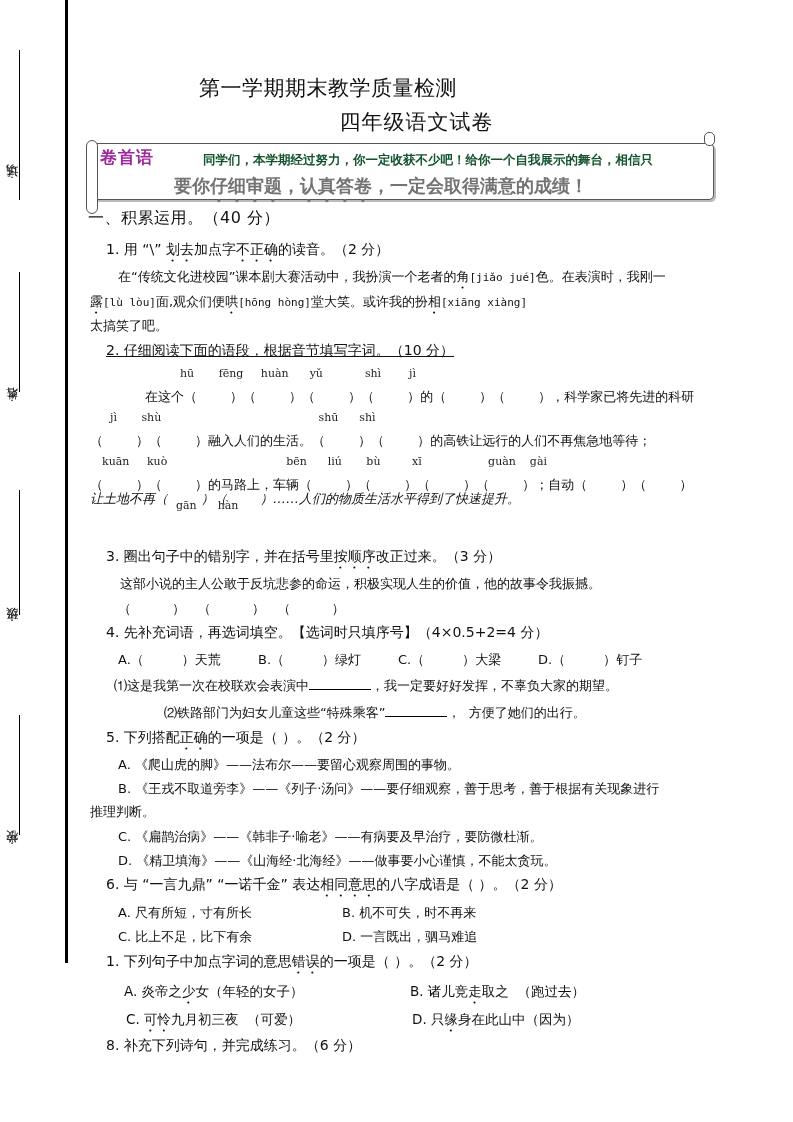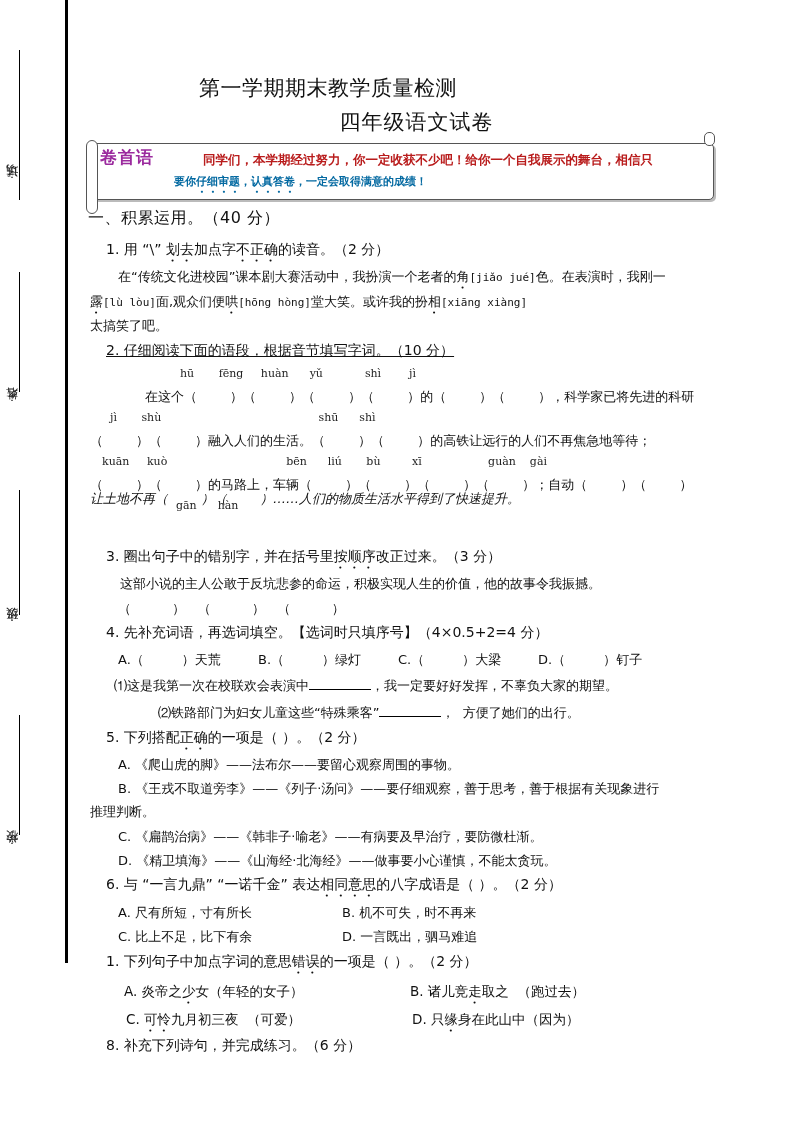--- a/index.html
+++ b/index.html
@@ -16,22 +16,22 @@
 
   
   .scroll { position:absolute; left:92px; top:143px; width:620px; height:55px;
             border:1.5px solid #555; border-radius:5px; background:#fff;
             box-shadow:2px 2px 0 #bbb; }
   .scroll-curl-l { position:absolute; left:86px; top:140px; width:10px; height:72px;
                    border:1.5px solid #555; border-radius:6px; background:#fff; }
   .scroll-curl-r { position:absolute; left:704px; top:132px; width:9px; height:12px;
                    border:1.5px solid #555; border-radius:5px; background:#fff; }
   .scroll-tag { position:absolute; left:100px; top:146px; font-size:17px; font-weight:bold; color:#9b2a9e; letter-spacing:1px; }
-  .scroll-text1 { position:absolute; left:203px; top:152px; font-size:12.5px; font-weight:bold; color:#b91c1c; }
-  .scroll-text2 { position:absolute; left:174px; top:174px; font-size:11px; font-weight:bold; color:#0369a1; }
+  .scroll-text1 { position:absolute; left:203px; top:152px; font-size:12.5px; font-weight:bold; color:#14532d; }
+  .scroll-text2 { position:absolute; left:174px; top:174px; font-size:18px; font-weight:bold; color:#737373; }
 
   .sec { position:absolute; left:88px; font-size:16px; letter-spacing:0.5px; }
   .q { position:absolute; left:106px; font-size:14px; }
   .p { position:absolute; font-size:13px; white-space:pre; }
   .py { position:absolute; font-size:11px; font-family:"DejaVu Serif", serif; color:#222; white-space:pre; }
   .dot { text-emphasis: dot; -webkit-text-emphasis: dot; text-emphasis-position: under; -webkit-text-emphasis-position: under; }
   .blank { display:inline-block; width:62px; border-bottom:1px solid #000; height:12px; vertical-align:baseline; }
   .mono { font-family:"DejaVu Sans Mono", monospace; font-size:11px; }
 </style>
 </head>
@@ -86,21 +86,21 @@
 <div class="q" style="top:548px;"><span>3. 圈出句子中的错别字，并在括号里</span><span class="dot">按顺序</span><span>改正过来。（3 分）</span></div>
 <div class="p" style="left:120px;top:575px;">这部小说的主人公敢于反坑悲参的命运，积极实现人生的价值，他的故事令我振撼。</div>
 <div class="p" style="left:118px;top:600px;">（          ）   （          ）   （          ）</div>
 
 <div class="q" style="top:624px;">4. 先补充词语，再选词填空。【选词时只填序号】（4×0.5+2=4 分）</div>
 <div class="p" style="left:118px;top:651px;"><span>A.（</span><span style="display:inline-block;width:38px"></span><span>）天荒</span></div>
 <div class="p" style="left:258px;top:651px;"><span>B.（</span><span style="display:inline-block;width:38px"></span><span>）绿灯</span></div>
 <div class="p" style="left:398px;top:651px;"><span>C.（</span><span style="display:inline-block;width:38px"></span><span>）大梁</span></div>
 <div class="p" style="left:538px;top:651px;"><span>D.（</span><span style="display:inline-block;width:38px"></span><span>）钉子</span></div>
 <div class="p" style="left:114px;top:677px;"><span>⑴这是我第一次在校联欢会表演中</span><span class="blank"></span><span>，我一定要好好发挥，不辜负大家的期望。</span></div>
-<div class="p" style="left:114px;top:704px;padding-left:44px;"><span>⑵铁路部门为妇女儿童这些“特殊乘客”</span><span class="blank"></span><span>，  方便了她们的出行。</span></div>
+<div class="p" style="left:120px;top:704px;padding-left:44px;"><span>⑵铁路部门为妇女儿童这些“特殊乘客”</span><span class="blank"></span><span>，  方便了她们的出行。</span></div>
 
 <div class="q" style="top:729px;"><span>5. 下列搭配</span><span class="dot">正确</span><span>的一项是（      ）。（2 分）</span></div>
 <div class="p" style="left:118px;top:756px;">A. 《爬山虎的脚》——法布尔——要留心观察周围的事物。</div>
 <div class="p" style="left:118px;top:780px;">B. 《王戎不取道旁李》——《列子·汤问》——要仔细观察，善于思考，善于根据有关现象进行</div>
 <div class="p" style="left:90px;top:803px;">推理判断。</div>
 <div class="p" style="left:118px;top:828px;">C. 《扁鹊治病》——《韩非子·喻老》——有病要及早治疗，要防微杜渐。</div>
 <div class="p" style="left:118px;top:852px;">D. 《精卫填海》——《山海经·北海经》——做事要小心谨慎，不能太贪玩。</div>
 
 <div class="q" style="top:876px;"><span>6. 与 “一言九鼎” “一诺千金” 表达</span><span class="dot">相同意思</span><span>的八字成语是（        ）。（2 分）</span></div>
 <div class="p" style="left:118px;top:904px;">A. 尺有所短，寸有所长</div>

